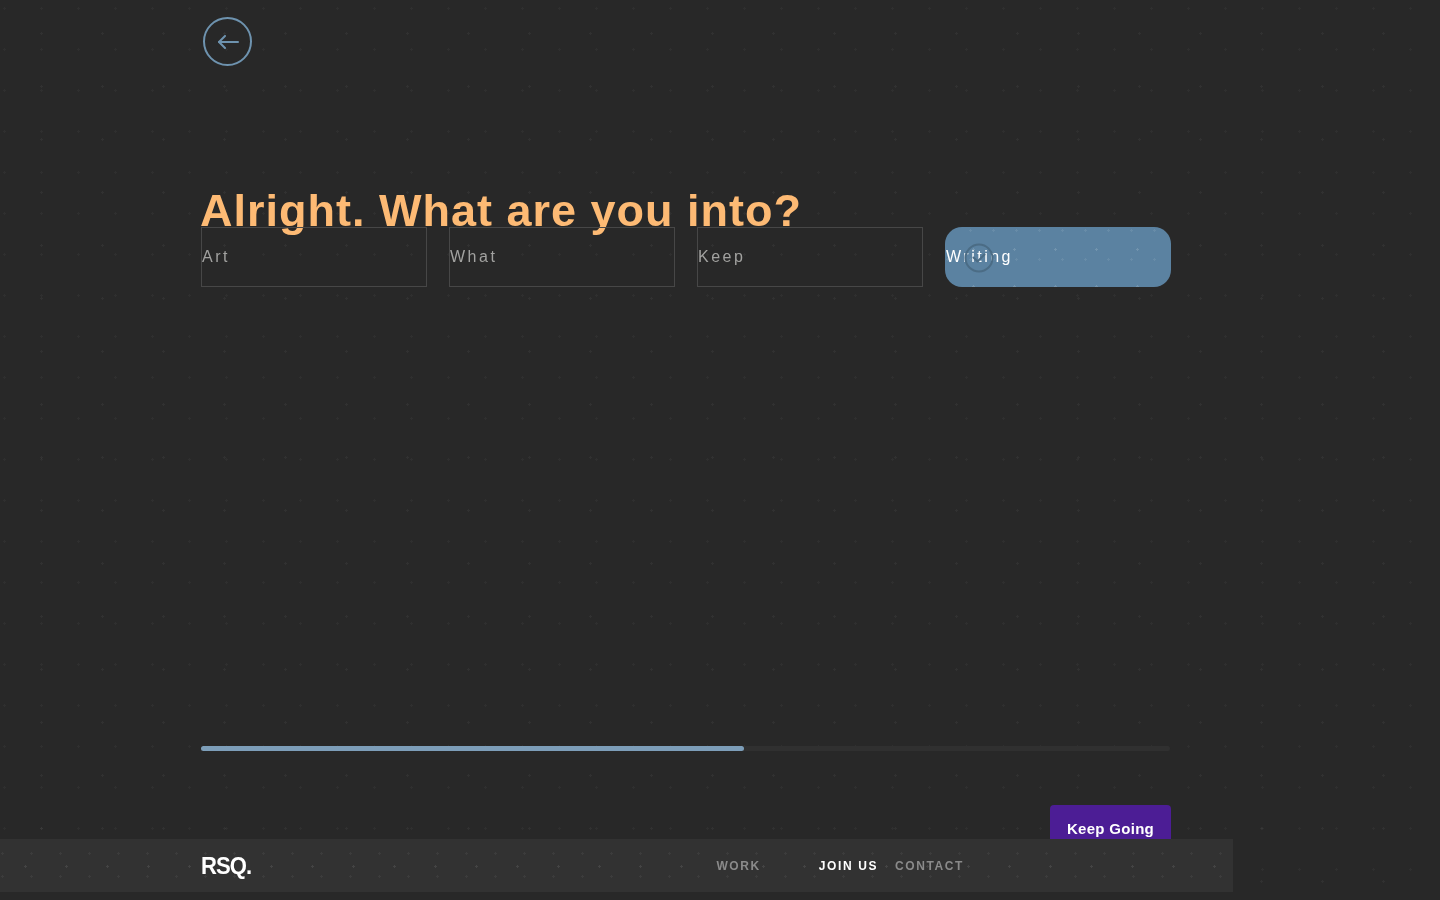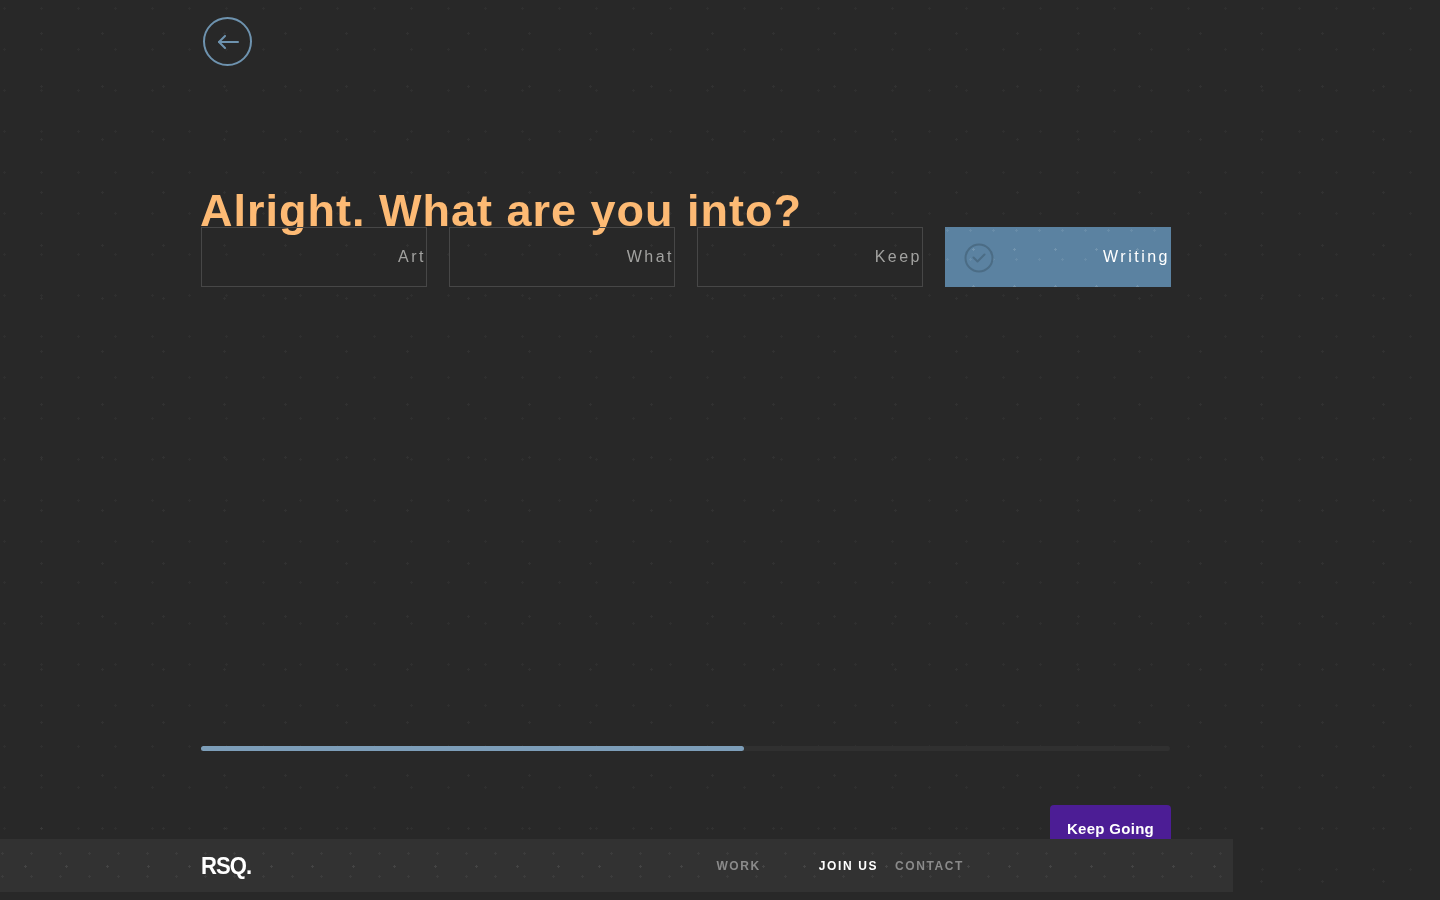--- a/index.html
+++ b/index.html
@@ -36,33 +36,34 @@
 
   
   .options {
     position: absolute; left: 201px; top: 227px; width: 970px;
     display: flex; justify-content: space-between;
   }
   .option {
     position: relative;
     width: 226px; height: 60px;
     border: 1px solid #474747;
-    display: flex; align-items: center; justify-content: flex-end;
+    display: flex; align-items: center; justify-content: flex-start;
     color: #a2a2a0; font-size: 16px; letter-spacing: 2.5px;
     cursor: pointer;
   }
   .option.selected {
     border-color: transparent;
     background-color: #5b82a1;
     color: #ffffff;
     background-image:
       radial-gradient(circle, rgba(255,255,255,0.14) 1px, transparent 1.3px),
       radial-gradient(circle, rgba(255,255,255,0.08) 1px, transparent 1.3px);
     background-size: 41px 37px, 23px 29px;
     background-position: 7px 3px, 13px 17px;
+    border-radius: 17px;
   }
   .option .check { display: none; }
   .option.selected .check {
     display: block;
     position: absolute; left: 18px; top: 15px;
   }
 
   
   .progress-track {
     position: absolute; left: 201px; top: 746px;

